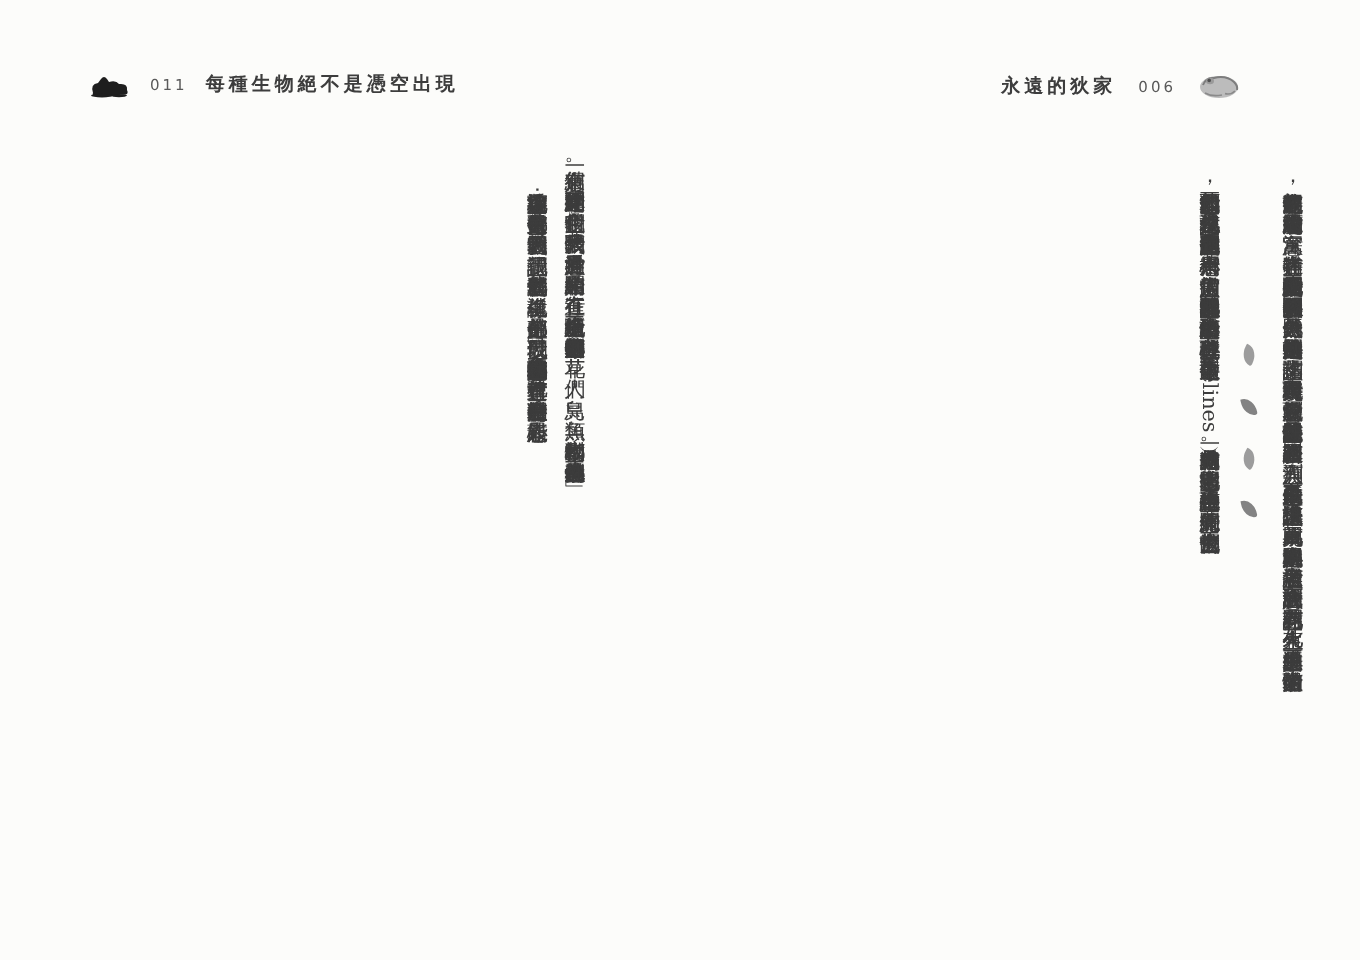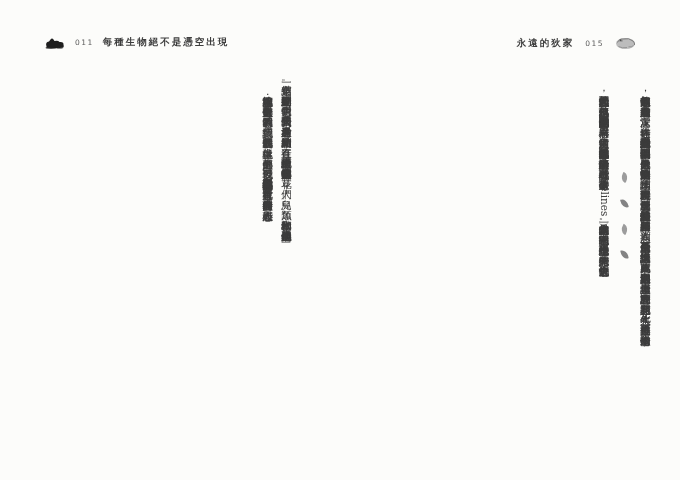--- a/index.html
+++ b/index.html
@@ -9,21 +9,21 @@
     font-family:"DejaVu Serif","Liberation Serif",serif;
   }
   .spread{position:relative;width:680px;height:386px;}
 
   
   .running-head{
     position:absolute;top:36px;display:flex;align-items:center;
     color:#4d4d4d;white-space:nowrap;
   }
   .head-left{left:44px;gap:9px;}
-  .head-right{right:44px;gap:11px;}
+  .head-right{right:60px;gap:11px;}
   .page-num{
     font-family:"DejaVu Sans","Liberation Sans",sans-serif;
     font-size:7.5px;letter-spacing:1.5px;color:#5a5a5a;
   }
   .head-title{
     font-size:9.5px;font-weight:bold;letter-spacing:2px;color:#3d3d3d;
   }
   .head-logo{display:inline-flex;align-items:center;}
 
   
@@ -68,21 +68,21 @@
 
     <div class="vtext body-left">
       <p class="para">一定有個結束。從開始到結束之間的歷程，我們叫它『生命』。只要我們張大眼睛，注意看看身邊的世界：生命的開始和結束，一直在進行。生命就是這樣不斷地延續。所有的生物都得乖乖遵守這個自然法則。花草、人們、鳥兒、魚類、樹木和動物都一樣，連體積最小的昆蟲也不例外。」</p>
       <p class="para indent">它簡潔委婉地接著說：「『生命之歌』對每一個人都十分重要，因為它教我們了解，讓我們記得，並幫助我們去解釋死亡，就像誕生一樣，都是生命的一部分。」我們可以發現，幾乎所有兒童文學作品都是根據這種生命循環不已的理念來詮釋死亡，這種對死亡有尊重、對生命的再發有期待的理念，最能慰藉人心。</p>
     </div>
   </div>
 
   <div>
     <div class="running-head head-right">
       <span class="head-title">永遠的狄家</span>
-      <span class="page-num">015</span>
+      <span class="page-num">006</span>
       <span class="head-logo">
         <svg width="21" height="14" viewBox="0 0 21 14">
           <ellipse cx="10.5" cy="7.5" rx="9.5" ry="5.5" fill="#bcbcbc"></ellipse>
           <path d="M2.5 6.5 Q4 2.5 8 3 Q14 1.5 18 5 Q20 7 19.5 9" fill="none" stroke="#7d7d7d" stroke-width="1"></path>
           <ellipse cx="6" cy="4.5" rx="2" ry="1.6" fill="#9a9a9a"></ellipse>
           <circle cx="5.6" cy="4.2" r="0.9" fill="#4f4f4f"></circle>
           <path d="M3.5 10.5 Q7 12.5 12 11.5 M13.5 10.8 Q16.5 11.5 18.5 9.5" fill="none" stroke="#8a8a8a" stroke-width="0.8"></path>
         </svg>
       </span>
     </div>

